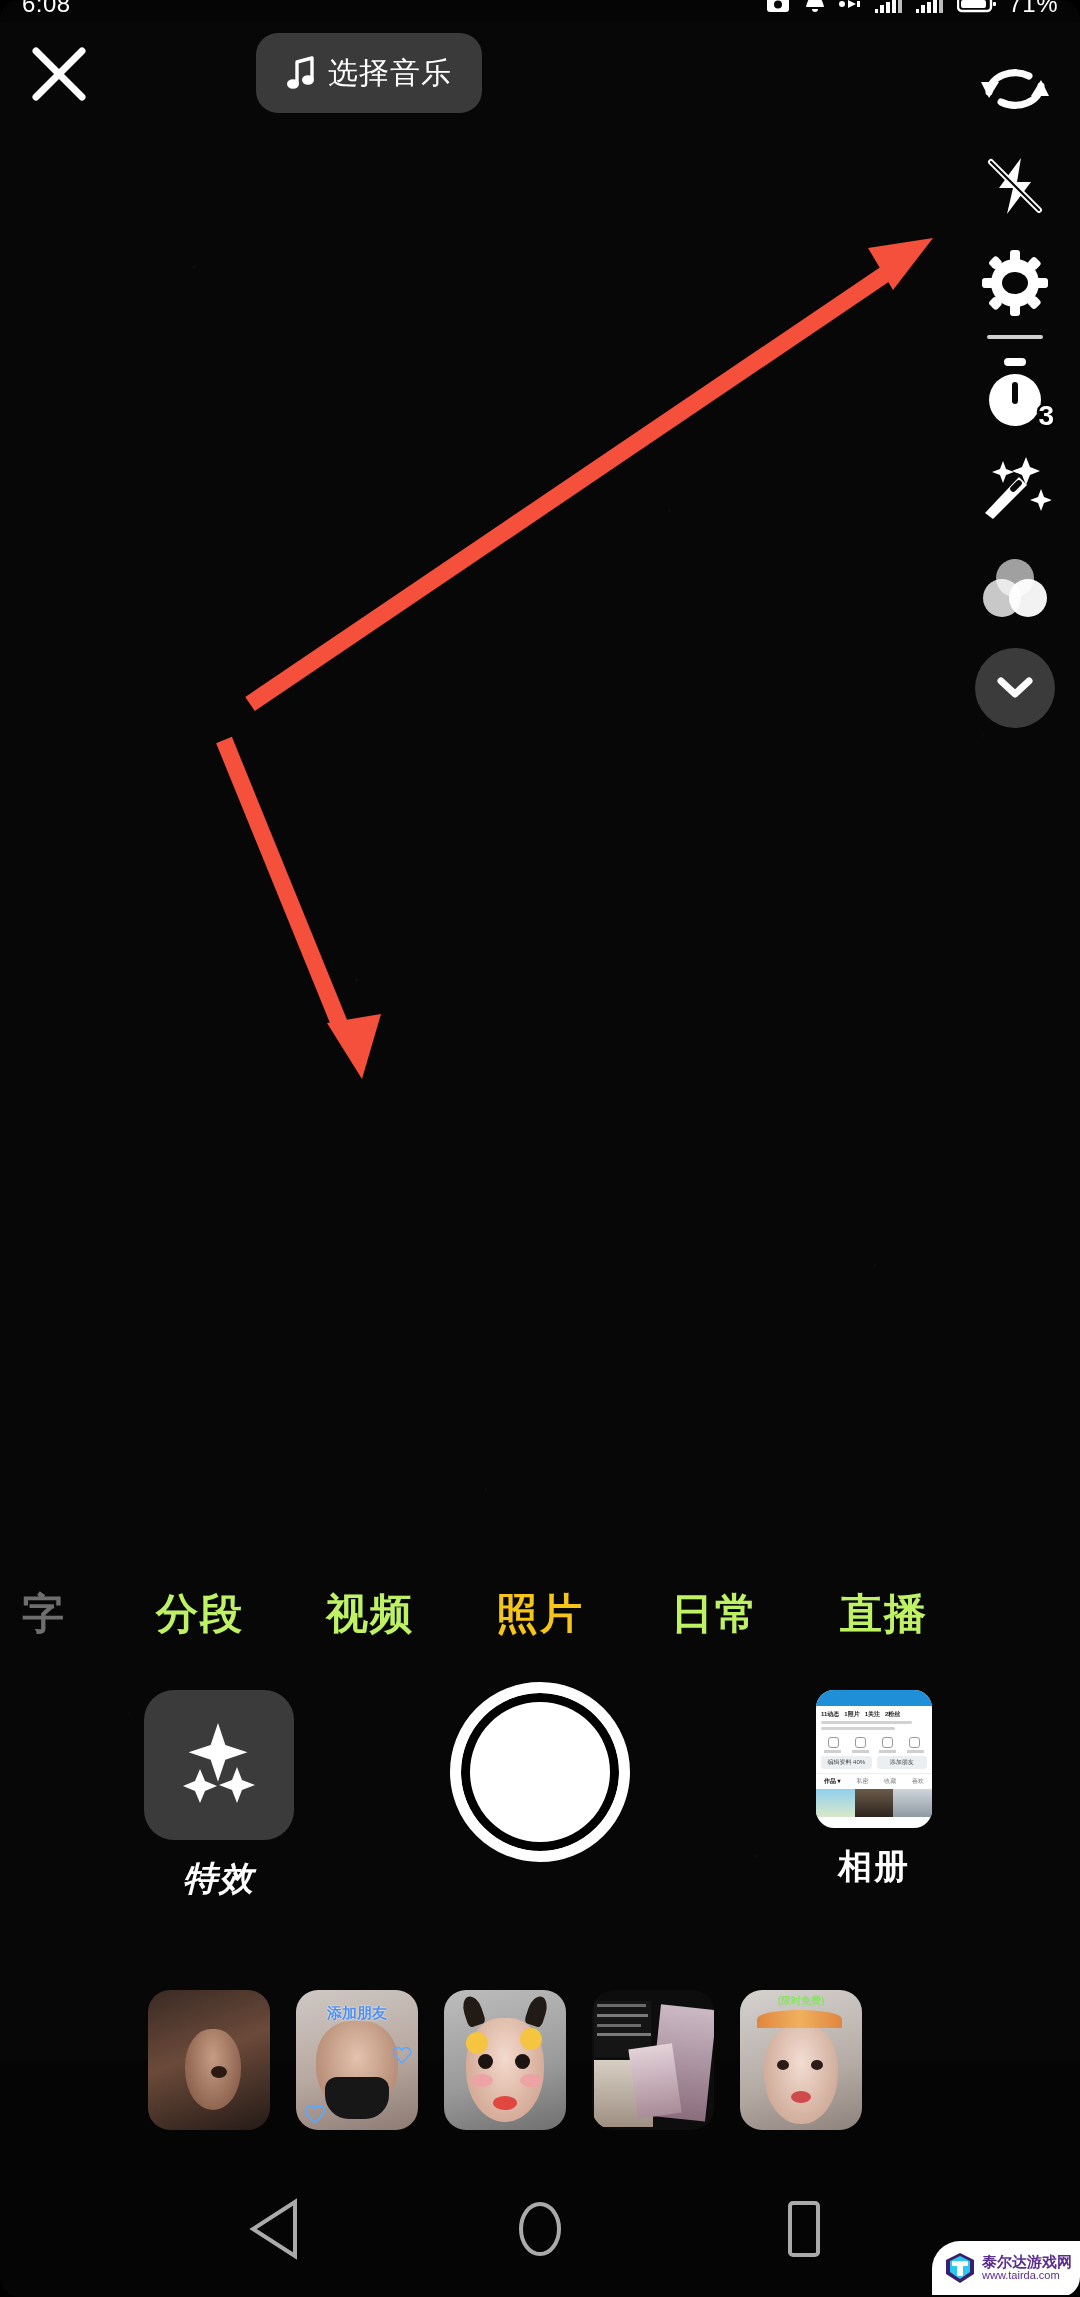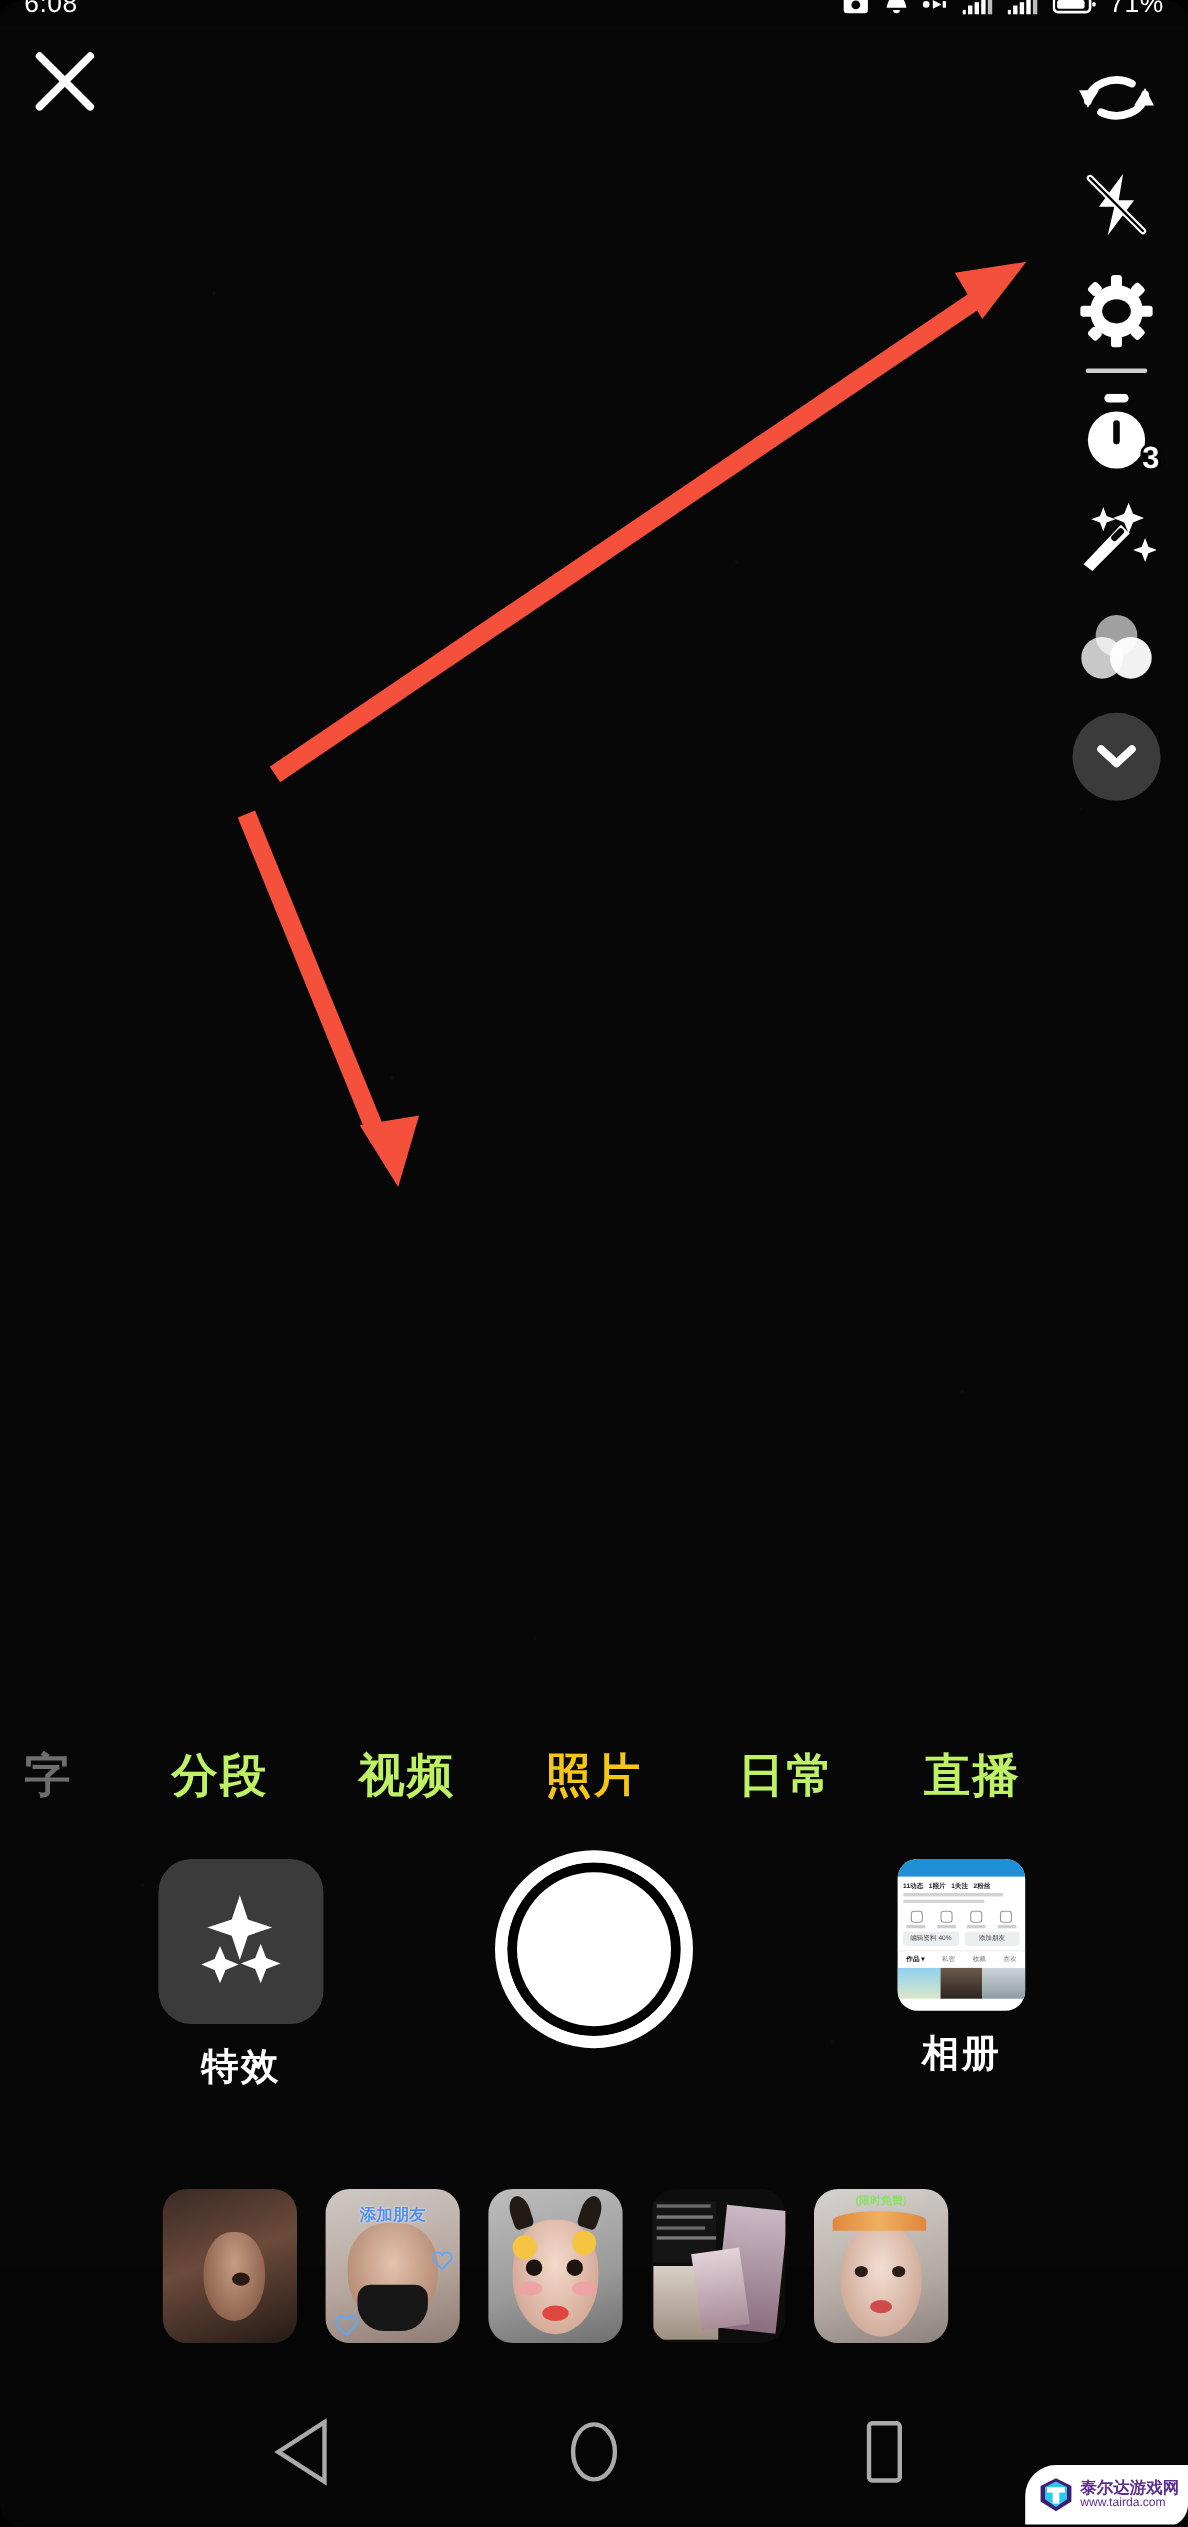--- a/index.html
+++ b/index.html
@@ -103,20 +103,21 @@
   .mode-tab.active { color:#f5c518; }
 
   
   #capture-row {
     position:absolute; top:1690px; left:0; width:1080px; height:260px;
   }
   #effects-btn {
     position:absolute; left:143px; top:0;
     width:152px; display:flex; flex-direction:column; align-items:center;
     cursor:pointer;
+    font-style:italic;
   }
   #effects-btn .tile {
     width:150px; height:150px; border-radius:30px; background:#3b3b3b;
     display:flex; align-items:center; justify-content:center;
   }
   .cap-label { color:#fff; font-size:34px; font-weight:700; margin-top:16px; letter-spacing:2px; }
 
   #shutter-btn {
     position:absolute; left:50%; top:-8px; transform:translateX(-50%);
     width:180px; height:180px; border-radius:50%;
@@ -234,20 +235,28 @@
     </div>
   </div>
 
   <div id="viewfinder"></div>
 
   <svg id="close-btn" viewBox="0 0 62 62">
     <line x1="8" y1="8" x2="54" y2="54" stroke="#fff" stroke-width="7" stroke-linecap="round"></line>
     <line x1="54" y1="8" x2="8" y2="54" stroke="#fff" stroke-width="7" stroke-linecap="round"></line>
   </svg>
 
+  <div id="music-btn">
+    <svg width="30" height="34" viewBox="0 0 30 34">
+      <path d="M11 27 V6 L26 2 V23" fill="none" stroke="#fff" stroke-width="3.4" stroke-linejoin="round"></path>
+      <ellipse cx="7" cy="28" rx="6" ry="4.8" fill="#fff"></ellipse>
+      <ellipse cx="22" cy="24" rx="6" ry="4.8" fill="#fff"></ellipse>
+    </svg>
+    <span class="label">选择音乐</span>
+  </div>
 
   <div id="right-rail">
 
     <div class="rail-item">
       <svg width="72" height="62" viewBox="0 0 72 62">
         <path d="M10 34 a26 20 0 0 1 40 -16" fill="none" stroke="#fff" stroke-width="7" stroke-linecap="round"></path>
         <path d="M62 28 a26 20 0 0 1 -40 16" fill="none" stroke="#fff" stroke-width="7" stroke-linecap="round"></path>
         <path d="M2 24 L20 24 L10 40 Z" fill="#fff"></path>
         <path d="M70 38 L52 38 L62 22 Z" fill="#fff"></path>
       </svg>

